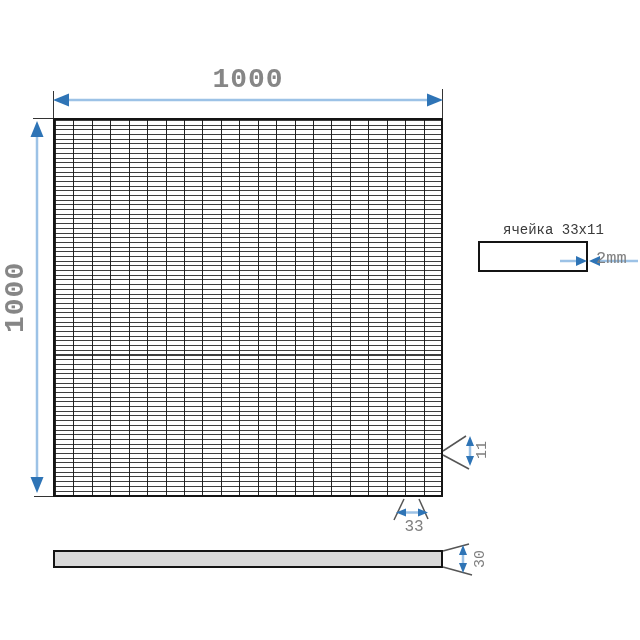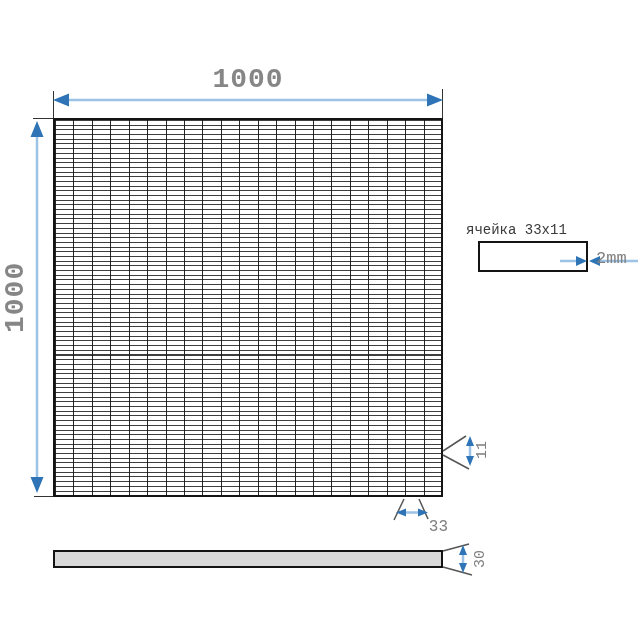--- a/index.html
+++ b/index.html
@@ -23,23 +23,23 @@
   }
   
   .cell-rect{
     position:absolute;left:478px;top:241px;width:110px;height:31px;
     box-sizing:border-box;border:2px solid #141414;background:#fff;
   }
   .dim-text{position:absolute;color:#7f7f7f;}
   .dim-big{font-size:28px;font-weight:bold;letter-spacing:1px;color:#868686;}
   .t-top{left:210px;top:64px;width:76px;text-align:center;}
   .t-left{left:-19px;top:284px;width:70px;height:28px;line-height:28px;text-align:center;transform:rotate(-90deg);}
-  .t-cell-label{left:466px;top:222px;font-size:14px;color:#3a3a3a;}
+  .t-cell-label{left:503px;top:222px;font-size:14px;color:#3a3a3a;}
   .t-2mm{left:596px;top:249px;font-size:17px;}
-  .t-33{left:412px;top:518px;width:36px;text-align:right;font-size:16px;}
+  .t-33{left:396px;top:518px;width:36px;text-align:center;font-size:16px;}
   .t-11{left:470px;top:442px;width:26px;height:16px;line-height:16px;text-align:center;font-size:15px;transform:rotate(-90deg);}
   .t-30{left:468px;top:551px;width:26px;height:16px;line-height:16px;text-align:center;font-size:15px;transform:rotate(-90deg);}
 </style>
 </head>
 <body>
 
 <div class="canvas">
 
   <div class="mesh"></div>
 

